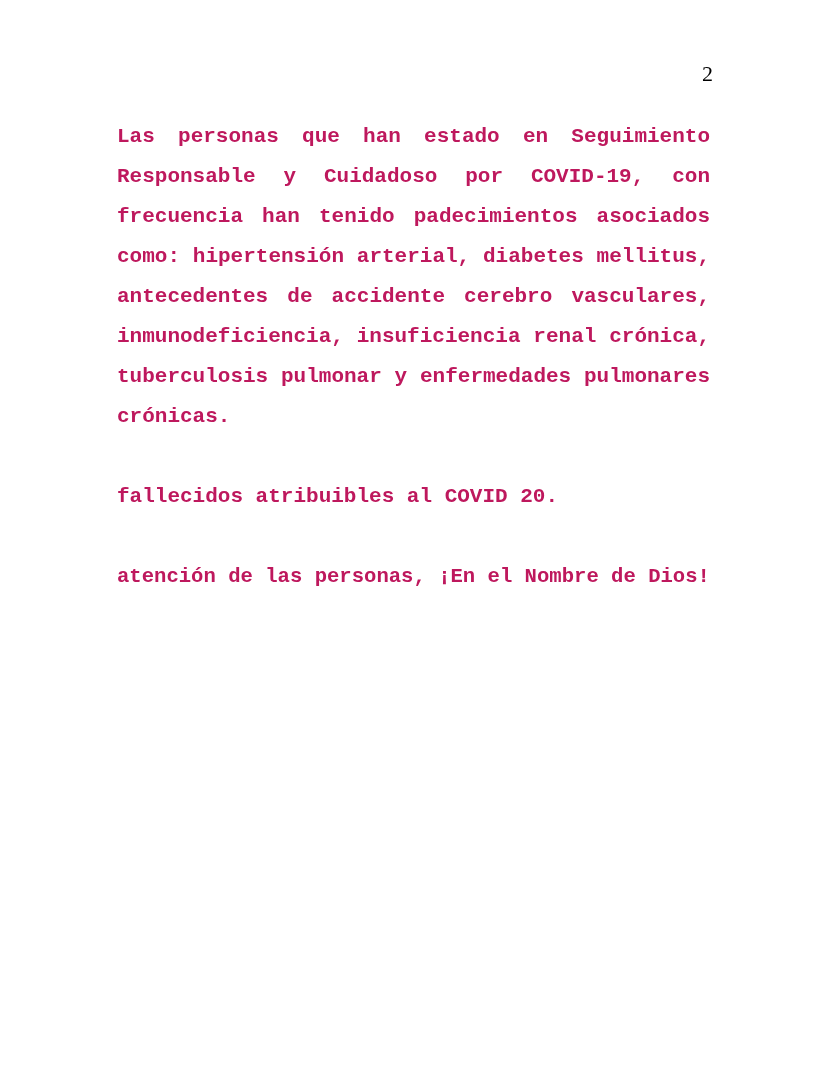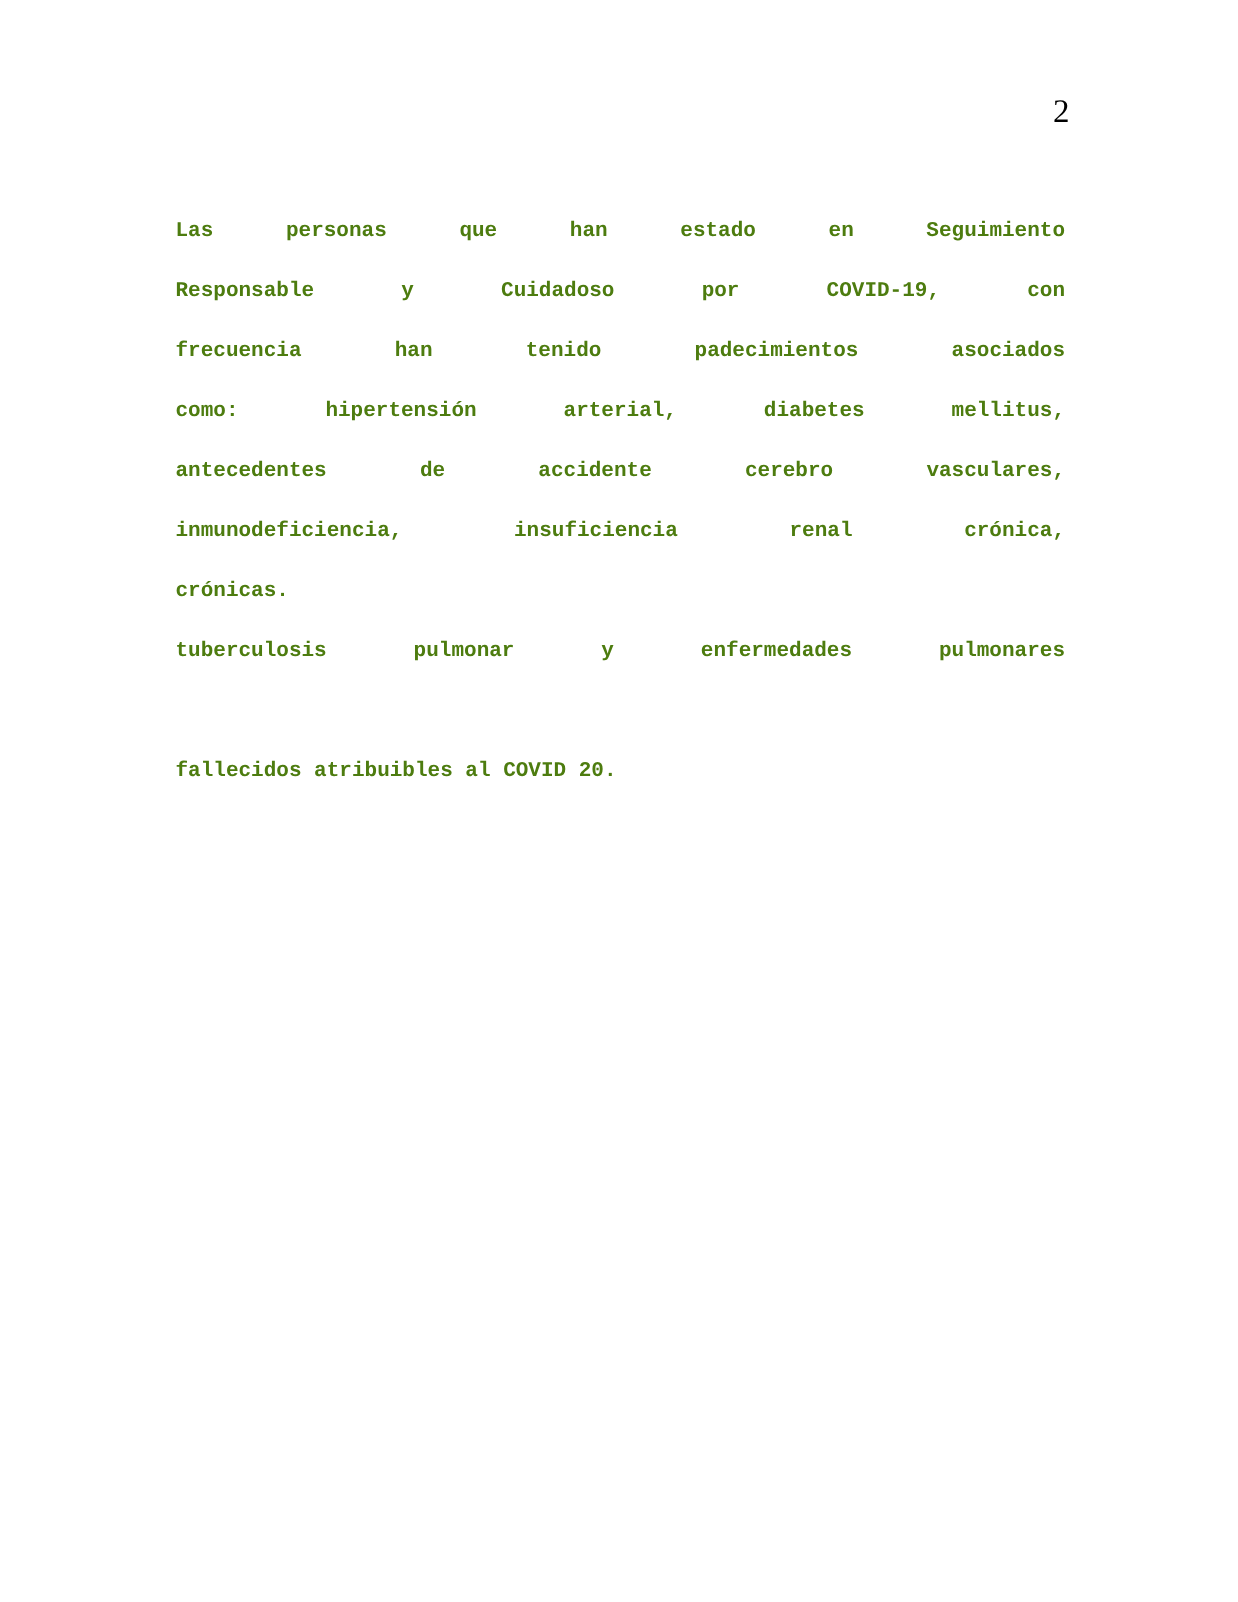--- a/index.html
+++ b/index.html
@@ -15,27 +15,27 @@
     top: 61px;
     right: 112px;
     font-family: "Liberation Serif", serif;
     font-size: 22px;
     font-weight: 500;
     color: #000000;
   }
   .text-block {
     position: absolute;
     left: 117px;
-    top: 134px;
+    top: 117px;
     width: 593px;
     font-family: "Liberation Mono", "DejaVu Sans Mono", monospace;
     font-weight: 700;
-    font-size: 14px;
+    font-size: 21px;
     line-height: 40px;
-    color: #4d7c0f;
+    color: #be185d;
   }
   .paragraph { margin: 0 0 40px 0; }
   .paragraph:last-child { margin-bottom: 0; }
   .line { height: 40px; white-space: nowrap; }
   
   .line.j {
     white-space: normal;
     text-align: justify;
     text-align-last: justify;
   }
@@ -53,25 +53,28 @@
 
 <div class="text-block">
 
   <div class="paragraph">
     <div class="line j">Las personas que han estado en Seguimiento</div>
     <div class="line j">Responsable y Cuidadoso por COVID-19, con</div>
     <div class="line j">frecuencia han tenido padecimientos asociados</div>
     <div class="line j">como: hipertensión arterial, diabetes mellitus,</div>
     <div class="line j">antecedentes de accidente cerebro vasculares,</div>
     <div class="line j">inmunodeficiencia, insuficiencia renal crónica,</div>
+    <div class="line j">tuberculosis pulmonar y enfermedades pulmonares</div>
     <div class="line">crónicas.</div>
-    <div class="line j">tuberculosis pulmonar y enfermedades pulmonares</div>
   </div>
 
   <div class="paragraph">
     <div class="line">fallecidos atribuibles al COVID 20.</div>
   </div>
 
 
   <div class="paragraph">
+    <div class="line">
+      <span class="fit-x" style="transform: scaleX(0.980165);">atención de las personas, ¡En el Nombre de Dios!</span>
+    </div>
   </div>
 
 </div>
 
 </body></html>

